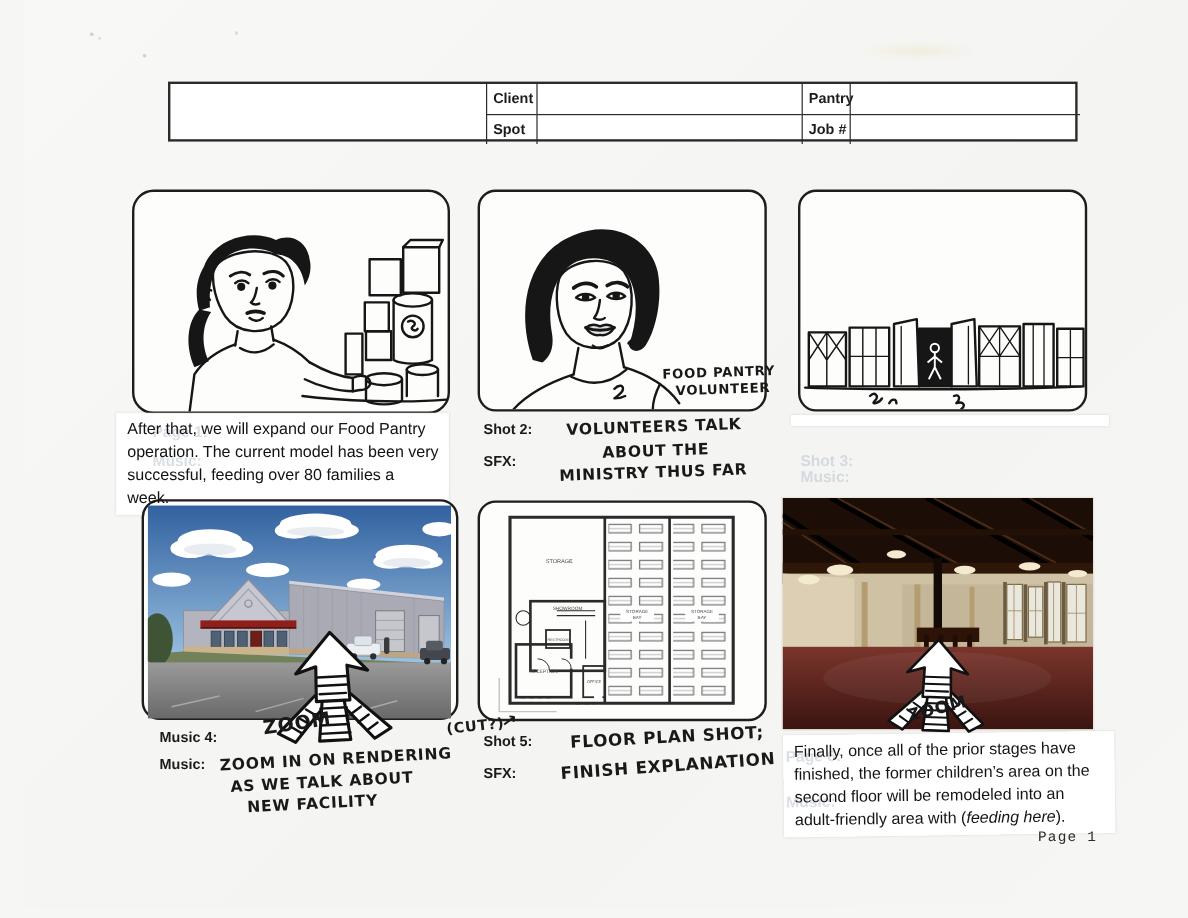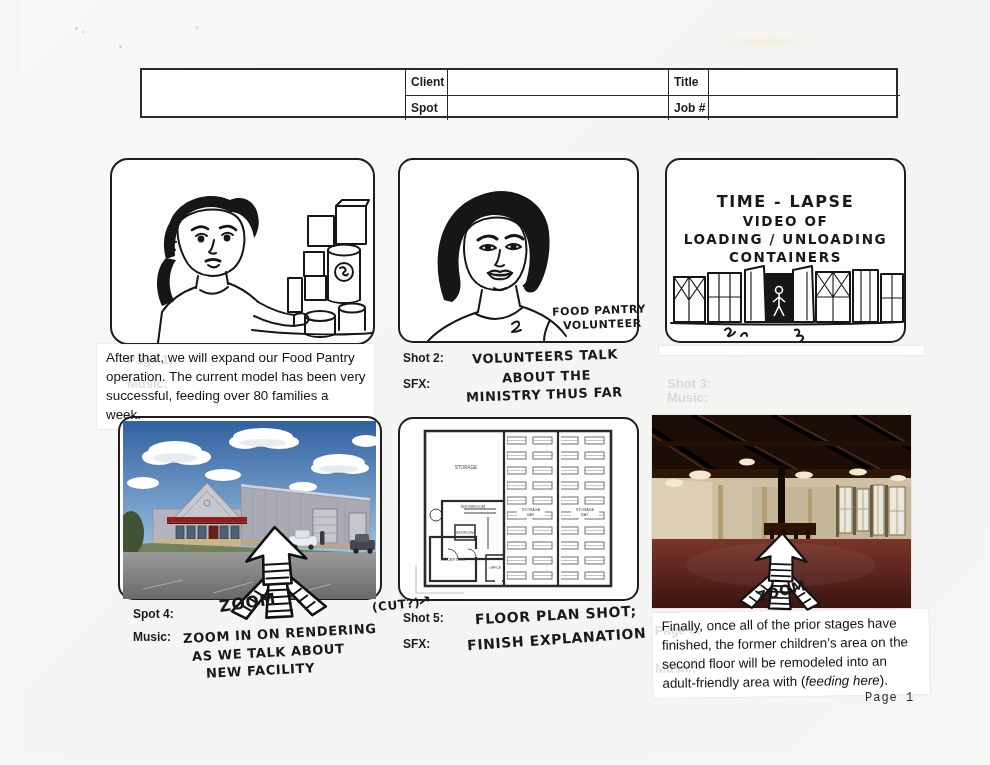--- a/index.html
+++ b/index.html
@@ -53,21 +53,21 @@
   <div class="speck" style="left:55px;top:27px;width:3px;height:3px;background:#c9aca2;opacity:.6"></div>
   <div class="speck" style="left:62px;top:31px;width:2px;height:2px;background:#b9a49c;opacity:.5"></div>
   <div class="speck" style="left:99px;top:45px;width:3px;height:3px;background:#c2a48e;opacity:.5"></div>
   <div class="speck" style="left:176px;top:26px;width:2px;height:3px;background:#b0a8a0;opacity:.5"></div>
   <div class="smudge"></div>
 
   <div class="hdr-table">
     <div class="hdr-cell r1 c1 hdr-left"></div>
     <div class="hdr-cell r1">Client</div>
     <div class="hdr-cell r1"></div>
-    <div class="hdr-cell r1">Title</div>
+    <div class="hdr-cell r1">Pantry</div>
     <div class="hdr-cell r1"></div>
     <div class="hdr-cell">Spot</div>
     <div class="hdr-cell"></div>
     <div class="hdr-cell">Job #</div>
     <div class="hdr-cell"></div>
   </div>
 
   <div class="panel" style="left:90px;top:158px;width:265px;height:187px;border-radius:18px;">
     <svg viewBox="0 0 261 183" width="261" height="183">
       <g fill="#161616" stroke="none">
@@ -139,26 +139,20 @@
     <span class="hand hand-sm" style="left:163px;top:158px;transform:rotate(-2deg);">VOLUNTEER</span>
   </div>
 
   <span class="plabel" style="left:383px;top:351px;">Shot 2:</span>
   <span class="plabel" style="left:383px;top:377px;">SFX:</span>
   <span class="hand" style="left:452px;top:349px;font-size:13px;transform:rotate(-2deg);">VOLUNTEERS TALK</span>
   <span class="hand" style="left:482px;top:369px;font-size:13px;transform:rotate(-2deg);">ABOUT THE</span>
   <span class="hand" style="left:446px;top:387px;font-size:13px;transform:rotate(-2deg);">MINISTRY THUS FAR</span>
 
   <div class="panel" style="left:645px;top:158px;width:241px;height:185px;">
-    <div class="board-lines">
-      <span style="font-size:16px;">TIME - LAPSE</span>
-      <span style="font-size:13.5px;margin-top:2px;">VIDEO OF</span>
-      <span style="font-size:13.5px;margin-top:2px;">LOADING / UNLOADING</span>
-      <span style="font-size:13.5px;margin-top:2px;">CONTAINERS</span>
-    </div>
     <svg viewBox="0 0 237 181" width="237" height="181" style="position:absolute;left:0;top:0;">
       <g stroke="#161616" stroke-width="2" fill="#fdfdfc" stroke-linejoin="round" stroke-linecap="round">
         <path d="M4,163 C60,165 180,165 234,162" fill="none"></path>
         <rect x="7" y="117" width="31" height="45"></rect>
         <path d="M22,117 L22,162 M7,117 L22,140 M22,117 L7,140 M22,117 L38,140 M38,117 L22,140" stroke-width="1.2" fill="none"></path>
         <rect x="41" y="113" width="33" height="49"></rect>
         <path d="M52,113 L52,162 M63,113 L63,162 M41,137 L74,137" stroke-width="1.2" fill="none"></path>
         <path d="M78,110 L97,106 L99,162 L78,162 Z"></path>
         <rect x="99" y="114" width="27" height="48" fill="#161616"></rect>
         <path d="M126,110 L145,106 L147,162 L126,162 Z"></path>
@@ -277,21 +271,21 @@
         <path d="M63,40 L87,40 M63,47 L87,47 M64,54 L86,54" fill="none" stroke-width="2"></path>
       </g>
     </defs>
   </svg>
 
   <svg viewBox="0 0 150 96" width="158" height="96" style="position:absolute;left:178px;top:524px;transform:rotate(-3deg);">
     <use href="#zoomArrow"></use>
   </svg>
   <span class="hand" style="left:199px;top:593px;font-size:16px;transform:rotate(-8deg);">ZOOM</span>
 
-  <span class="plabel" style="left:113px;top:607px;">Spot 4:</span>
+  <span class="plabel" style="left:113px;top:607px;">Music 4:</span>
   <span class="plabel" style="left:113px;top:630px;">Music:</span>
   <span class="hand" style="left:163px;top:626px;font-size:13px;transform:rotate(-3deg);">ZOOM IN ON RENDERING</span>
   <span class="hand" style="left:172px;top:645px;font-size:13px;transform:rotate(-3deg);">AS WE TALK ABOUT</span>
   <span class="hand" style="left:186px;top:663px;font-size:13px;transform:rotate(-3deg);">NEW FACILITY</span>
 
   <div class="panel" style="left:378px;top:417px;width:241px;height:184px;">
     <svg viewBox="0 0 237 180" width="237" height="180">
       <defs>
         <pattern id="racks" width="26" height="15" patternUnits="userSpaceOnUse">
           <rect x="3" y="3" width="19" height="7" fill="#fff" stroke="#606060" stroke-width=".9"></rect>

